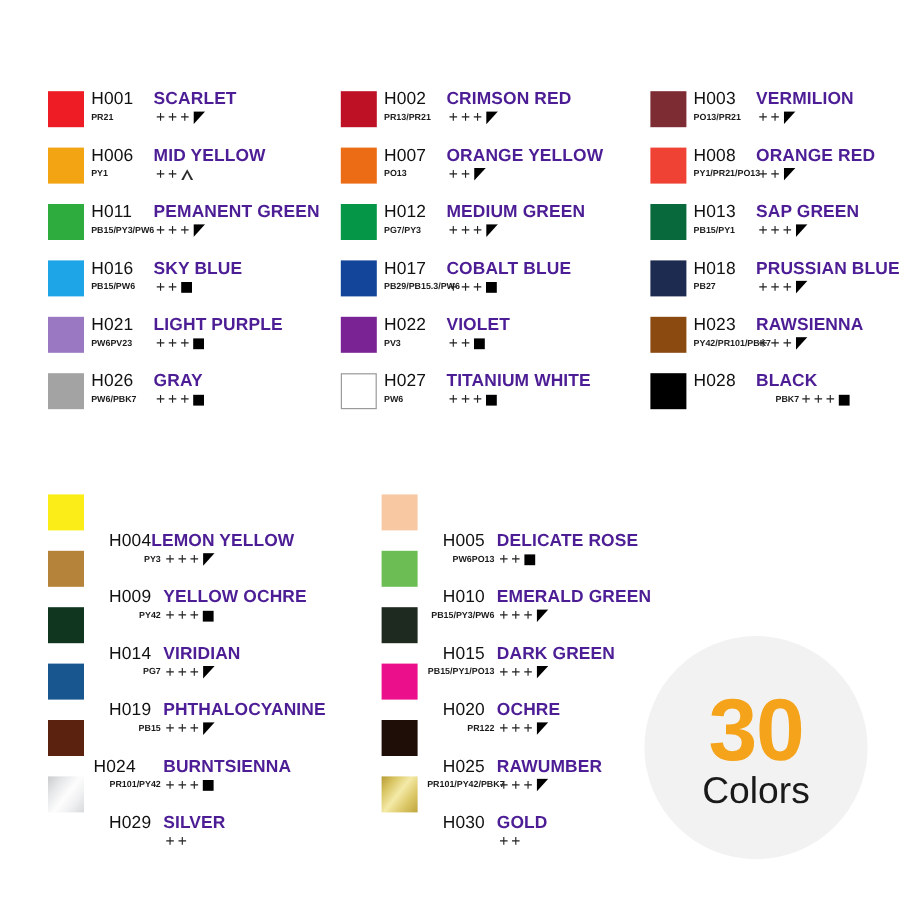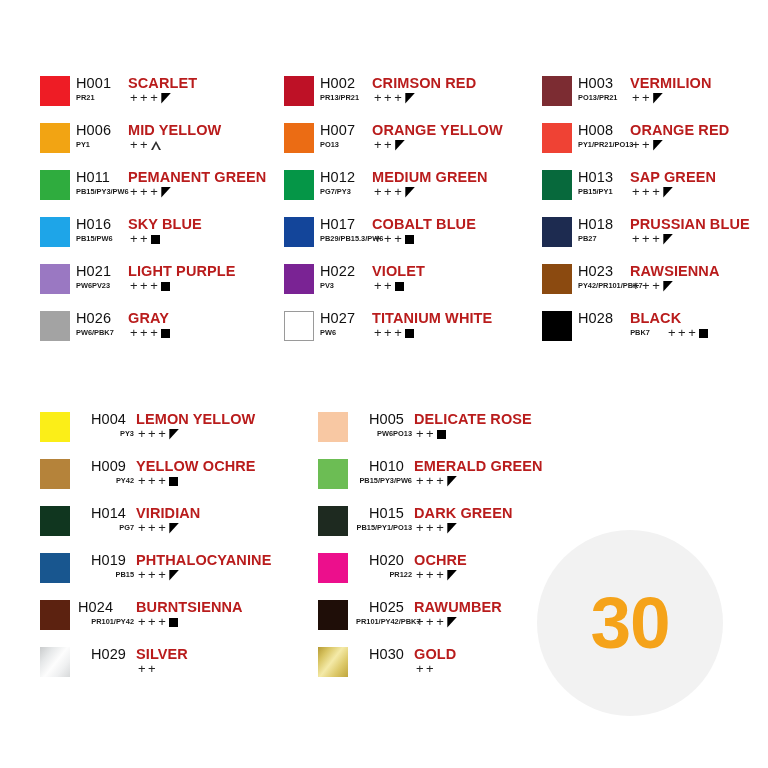--- a/index.html
+++ b/index.html
@@ -60,21 +60,21 @@
 
   .text-col{display:flex;flex-direction:column;padding-left:6px;}
   .line-top{display:flex;align-items:baseline;white-space:nowrap;}
   .line-bot{display:flex;align-items:center;white-space:nowrap;margin-top:1px;}
 
   .code{
     font-size:14.5px;font-weight:400;color:#111;
     letter-spacing:.1px;line-height:15px;
   }
   .name{
-    font-size:14.5px;font-weight:700;color:#b91c1c;
+    font-size:14.5px;font-weight:700;color:#4c1d95;
     letter-spacing:.1px;line-height:15px;
   }
   .pigment{
     font-size:7.4px;font-weight:700;color:#1a1a1a;
     letter-spacing:0px;line-height:12px;
     display:inline-block;
   }
   .marks{
     display:inline-flex;align-items:center;gap:2.5px;
     line-height:12px;
@@ -109,21 +109,21 @@
   .sym-tri::after{
     content:"";position:absolute;left:1.6px;top:3.6px;
     width:0;height:0;
     border-left:3.9px solid transparent;
     border-right:3.9px solid transparent;
     border-bottom:6.4px solid #ffffff;
   }
 
   
   #grid-bottom .text-col{padding-left:8px;}
-  #grid-bottom .code{margin-left:0;}
+  #grid-bottom .code{margin-left:0;margin-top:32px;}
 </style>
 </head>
 <body>
 
 <div class="sheet">
 
   <div class="grid" id="grid-top">
       <div class="entry">
         <div class="swatch-col">
           <div class="swatch" style="background: rgb(238, 28, 37);"></div>
@@ -461,41 +461,41 @@
       <div class="entry">
         <div class="swatch-col">
           <div class="swatch" style="background: rgb(0, 0, 0);"></div>
         </div>
         <div class="text-col">
           <div class="line-top">
             <span class="code" style="width: 44px; display: inline-block; text-align: left;">H028</span>
             <span class="name" style="margin-left: 8px;">BLACK</span>
           </div>
           <div class="line-bot">
-            <span class="pigment" style="width: 52px; text-align: center; padding-left: 36px;">PBK7</span>
+            <span class="pigment" style="width: 52px; text-align: right; padding-left: 36px;">PBK7</span>
             <span class="marks" style="margin-left: 2px;">
               <span class="plus">+</span>
               <span class="plus">+</span>
               <span class="plus">+</span>
               <span class="sym-square"></span>
             </span>
           </div>
         </div>
       </div>
     </div>
 
   <div class="grid" id="grid-bottom">
       <div class="entry">
         <div class="swatch-col">
           <div class="swatch" style="background: rgb(251, 238, 24);"></div>
         </div>
         <div class="text-col">
           <div class="line-top">
             <span class="code" style="width: 48px; display: inline-block; text-align: right;">H004</span>
-            <span class="name" style="margin-left: 10px;">LEMON YELLOW</span>
+            <span class="name" style="">LEMON YELLOW</span>
           </div>
           <div class="line-bot">
             <span class="pigment" style="width: 56px; text-align: right;">PY3</span>
             <span class="marks" style="margin-left: 4px;">
               <span class="plus">+</span>
               <span class="plus">+</span>
               <span class="plus">+</span>
               <span class="sym-flag"></span>
             </span>
           </div>
@@ -713,15 +713,16 @@
               <span class="plus">+</span>
               <span class="plus">+</span>
             </span>
           </div>
         </div>
       </div>
     </div>
 
   <div class="badge" style="left: 537px; top: 530px; background: rgb(242, 242, 242);">
     <div class="badge-number" style="color: rgb(245, 163, 26);">30</div>
+    <div class="badge-label" style="color: rgb(26, 26, 26);">Colors</div>
   </div>
 
 </div>
 
 </body></html>

